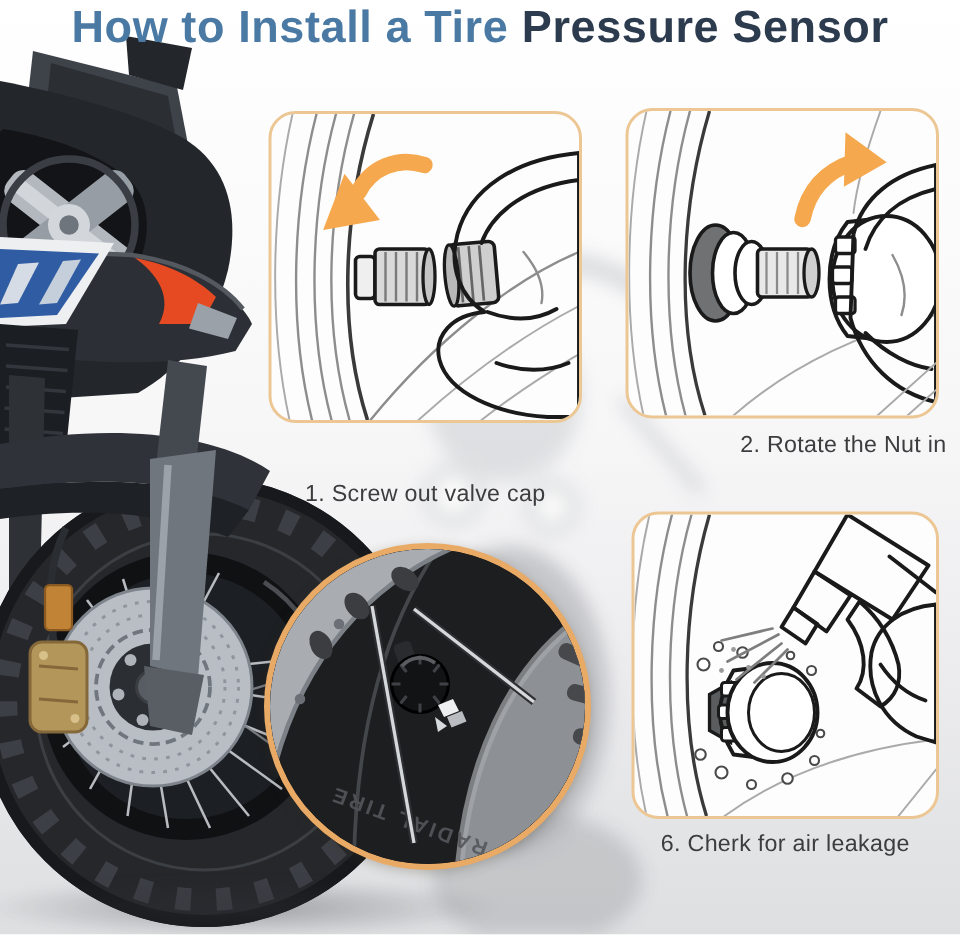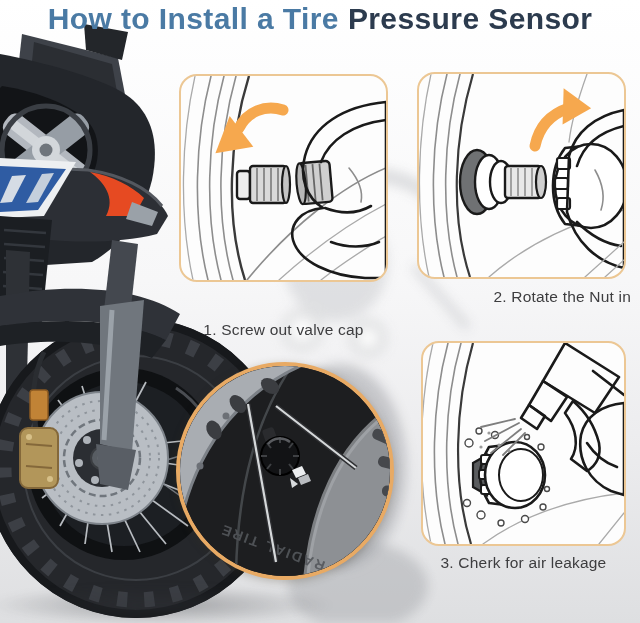--- a/index.html
+++ b/index.html
@@ -363,21 +363,21 @@
       <g fill="#9a9a9a">
         <circle cx="70," r="0"></circle>
           <circle cx="66" cy="90" r="1.6"></circle>
           <circle cx="76" cy="102" r="1.6"></circle>
         <circle cx="58" cy="104" r="1.6"></circle>
           <circle cx="86" cy="108" r="1.6"></circle>
       </g>
     </svg>
   </div>
   <div class="caption" id="cap3">
-    <div>3. Cherk for air leakage</div>
+    <div>6. Cherk for air leakage</div>
   </div>
 
   <div class="inset">
     <svg viewBox="0 0 210 210">
       <rect width="210" height="210" fill="#1d1e20"></rect>
 
       <path d="M210,44 C158,80 132,144 126,214 L214,214 L214,44 Z" fill="#8d9094"></path>
       <path d="M210,44 C158,80 132,144 126,214" fill="none" stroke="#a5a8ac" stroke-width="6" opacity=".7"></path>
 
       <g fill="#46484c">

